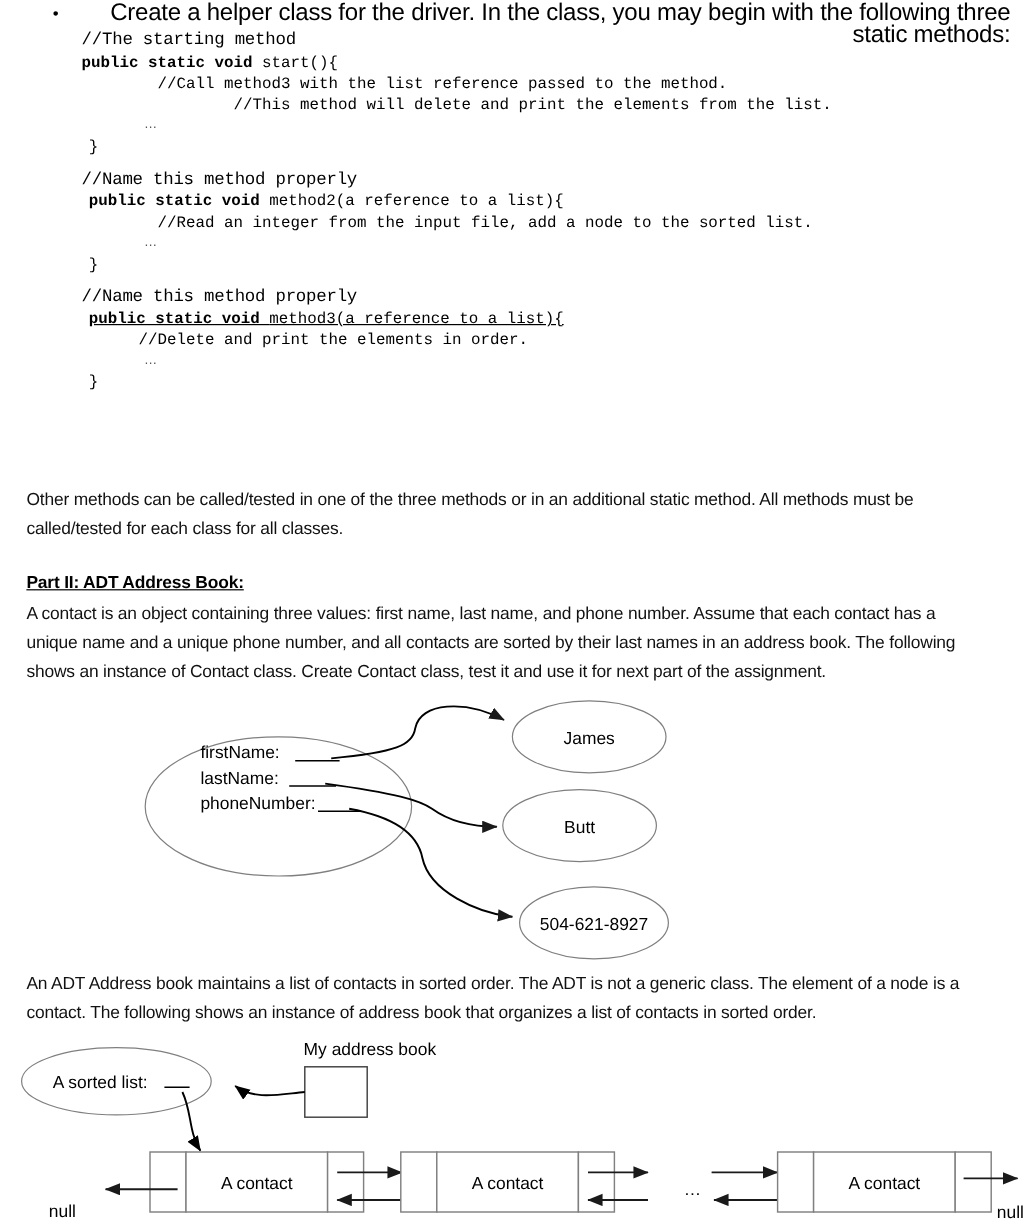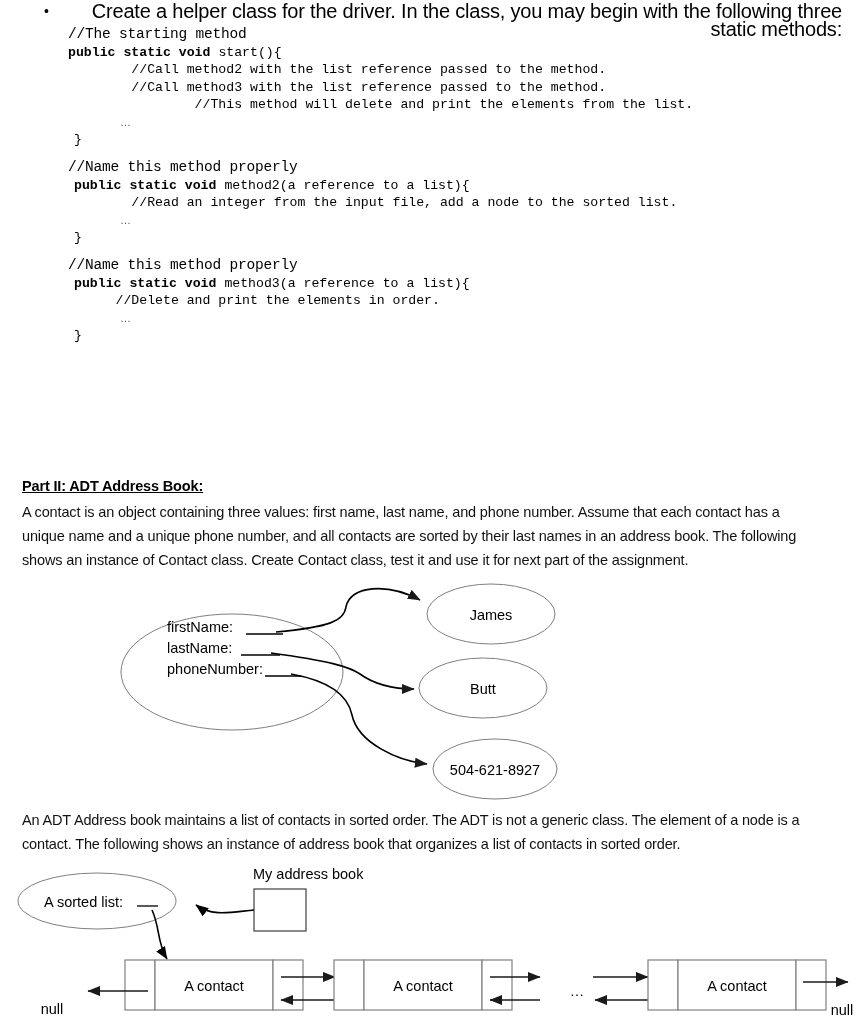--- a/index.html
+++ b/index.html
@@ -83,39 +83,39 @@
 
   <div class="bullet-row">
     <span class="bullet-dot">•</span>
     <span class="bullet-text">Create a helper class for the driver. In the class, you may begin with the following three static methods:</span>
   </div>
 
   <div class="code-block">
 
     <div class="cmt-sans">//The starting method</div>
     <div class="mono"><b>public static void </b><span class="dim">start(){</span></div>
-    <div class="mono dim">        //Call method2 with the list reference passed to the method.</div>
     <div class="mono dim">        //Call method3 with the list reference passed to the method.</div>
     <div class="mono dim">                //This method will delete and print the elements from the list.</div>
     <div class="dots" style="padding-left:52px;">…</div>
     <div class="mono dim" style="padding-left:6px;height:26px;">}</div>
 
     <div class="cmt-sans" style="margin-top:2px;">//Name this method properly</div>
     <div class="mono" style="padding-left:6px;"><b>public static void </b><span class="dim">method2(a reference to a list){</span></div>
     <div class="mono dim">        //Read an integer from the input file, add a node to the sorted list.</div>
     <div class="dots" style="padding-left:52px;">…</div>
     <div class="mono dim" style="padding-left:6px;height:26px;">}</div>
 
     <div class="cmt-sans" style="margin-top:2px;">//Name this method properly</div>
-    <div class="mono" style="padding-left:6px;"><b>public static void </b><span class="dim">method3(a reference to a list){</span></div>
+    <div class="mono" style="padding-left:6px;text-decoration:underline;"><b>public static void </b><span class="dim">method3(a reference to a list){</span></div>
     <div class="mono dim">      //Delete and print the elements in order.</div>
     <div class="dots" style="padding-left:52px;">…</div>
     <div class="mono dim" style="padding-left:6px;">}</div>
   </div>
 
+  <div class="para p1">Other methods can be called/tested in one of the three methods or in an additional static method. All methods must be called/tested for each class for all classes.</div>
 
   <div class="heading">Part II: ADT Address Book:</div>
 
   <div class="para p2"><span>A contact is an object containing three values: first name, last name, and phone number. Assume that each contact has a unique name and a unique phone number, and all contacts are sorted by their last names in an address book. The following shows an instance of Contact class. Create </span><span class="ital">Contact</span><span> class, test it and use it for next part of the assignment.</span></div>
 
   <svg class="diagram" id="contact-diagram" viewBox="0 0 863 225">
     <defs>
       <marker id="ah" markerWidth="9" markerHeight="9" refX="7.6" refY="3.2" orient="auto">
         <path d="M0,0 L8,3.2 L0,6.4 z" fill="#1a1a1a"></path>
       </marker>

